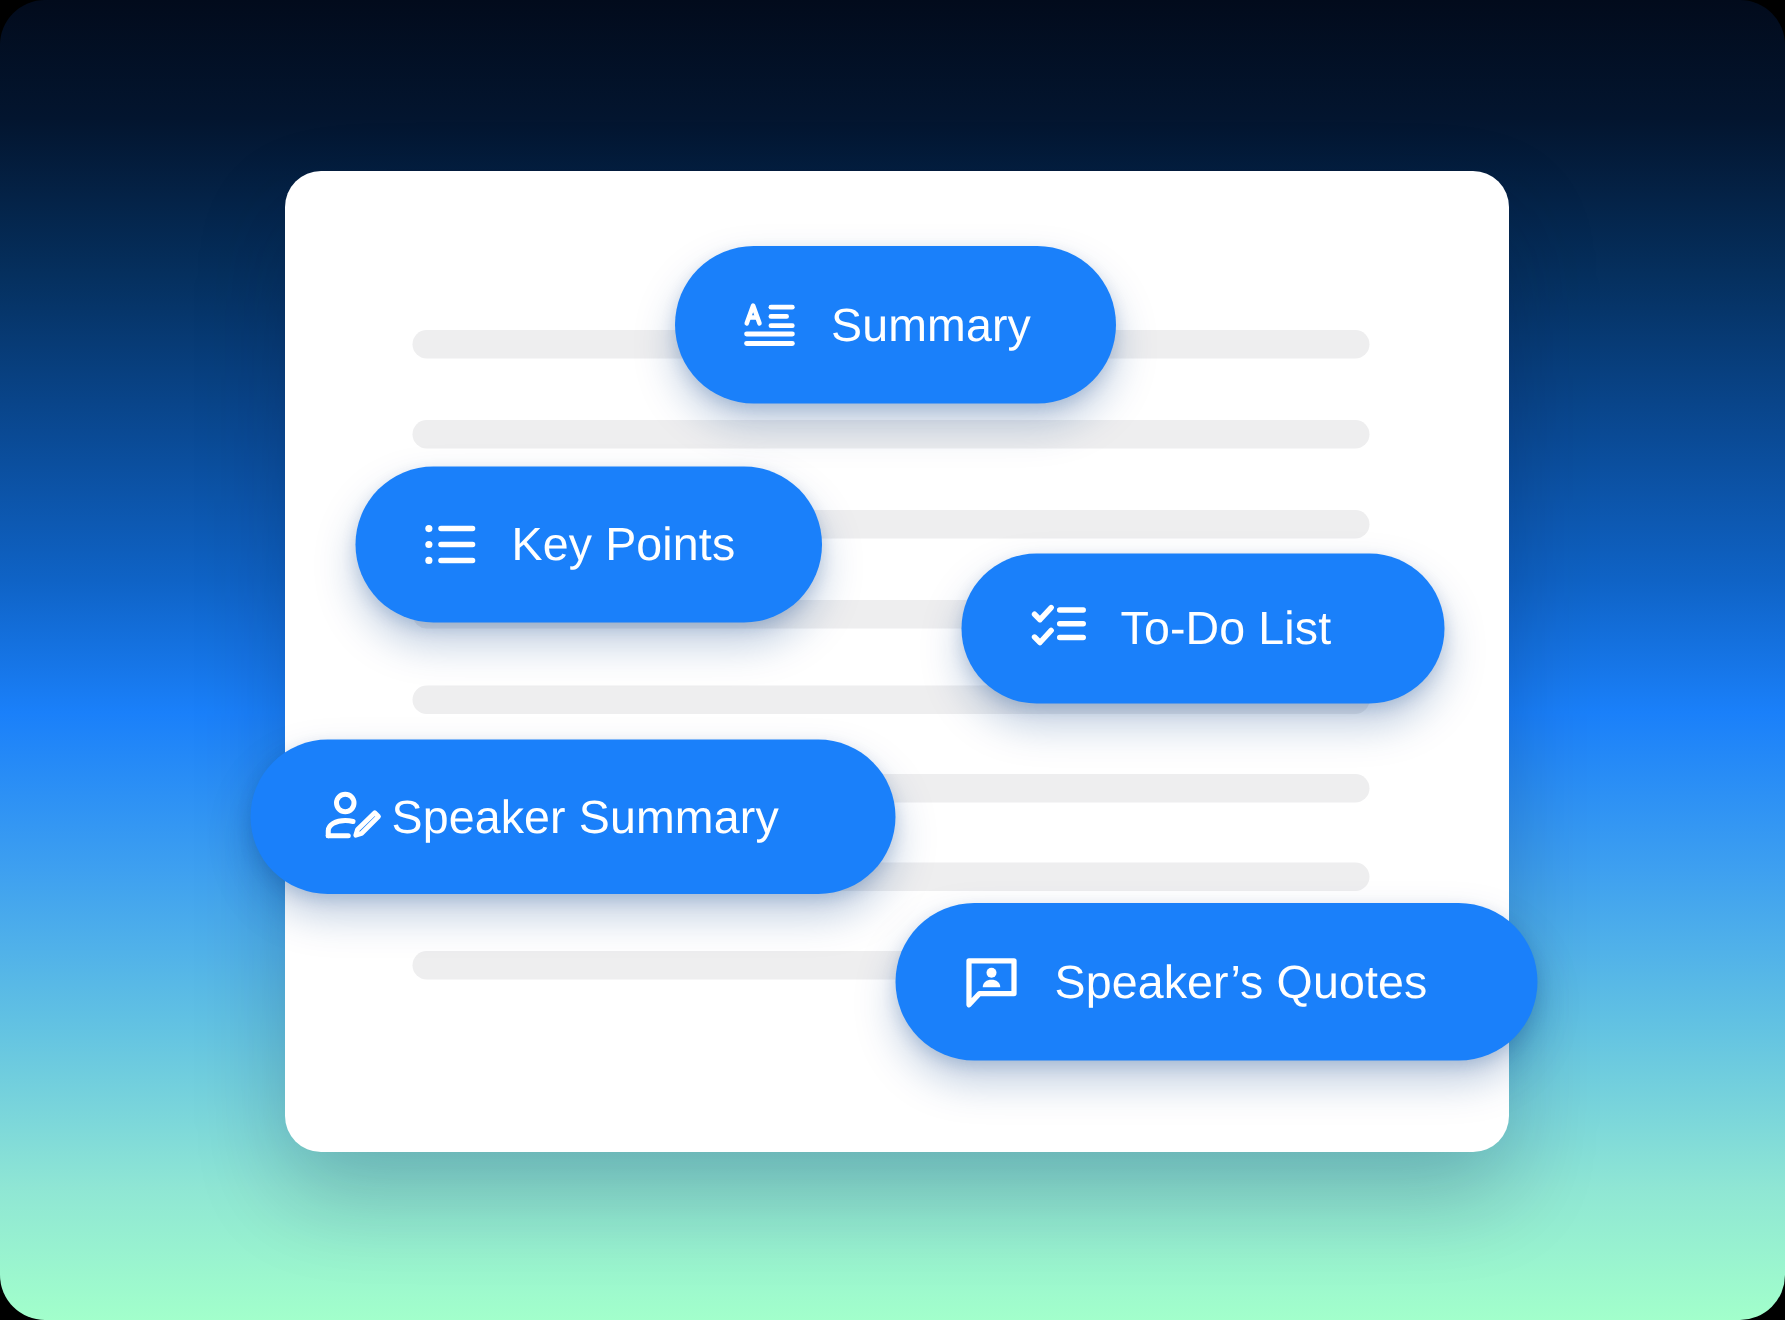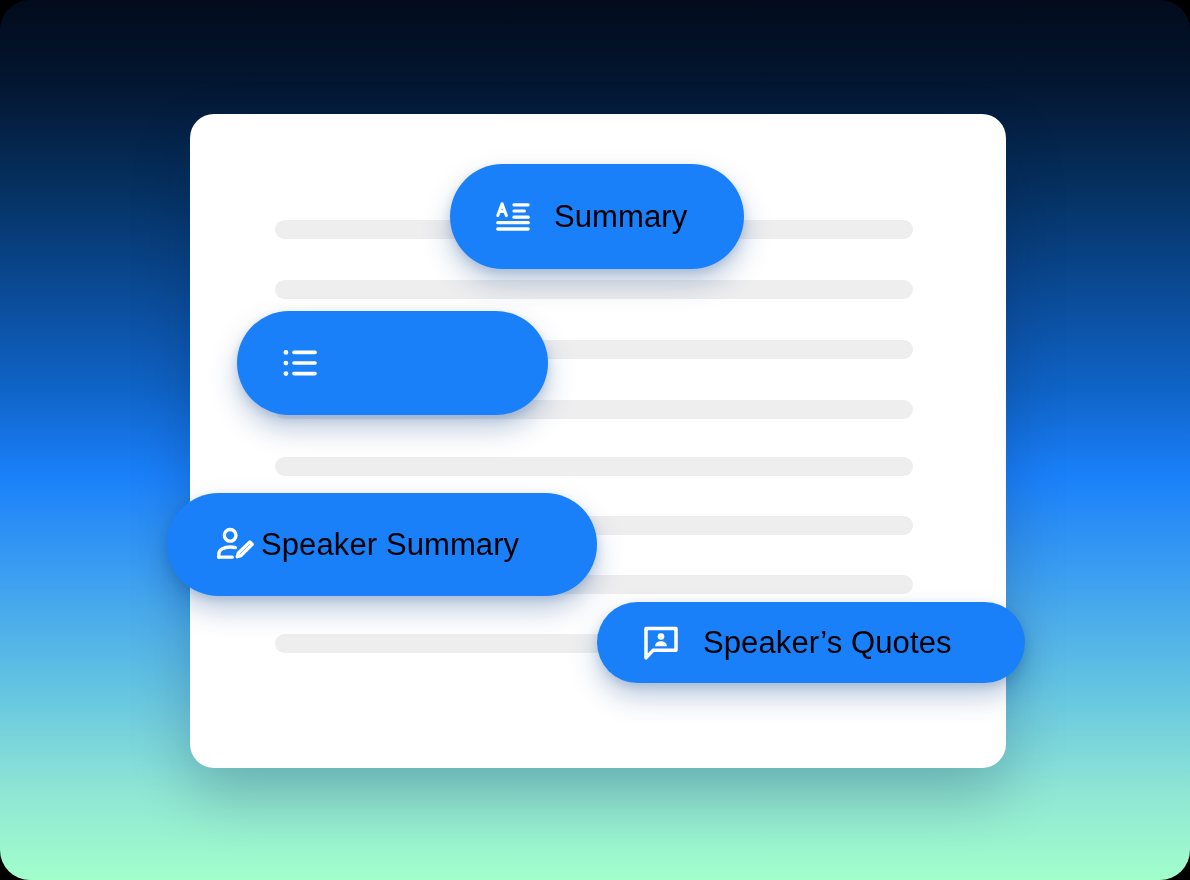--- a/index.html
+++ b/index.html
@@ -68,21 +68,21 @@
     box-sizing: border-box;
     white-space: nowrap;
   }
   .chip .chip-icon {
     display: flex;
     align-items: center;
     justify-content: center;
     flex: 0 0 auto;
   }
   .chip .chip-label {
-    color: #000000;
+    color: #ffffff;
     font-weight: 400;
     letter-spacing: 0.1px;
   }
 
   #chip-summary {
     left: 450px; top: 164px; width: 294px; height: 105px;
     padding: 0 38px 0 44px; gap: 22px;
   }
   #chip-summary .chip-label { font-size: 31px; }
 
@@ -98,21 +98,21 @@
   }
   #chip-todo .chip-label { font-size: 31px; }
 
   #chip-speaker-summary {
     left: 167px; top: 493px; width: 430px; height: 103px;
     padding: 0 40px 0 48px; gap: 6px;
   }
   #chip-speaker-summary .chip-label { font-size: 31px; }
 
   #chip-quotes {
-    left: 597px; top: 602px; width: 428px; height: 81px;
+    left: 597px; top: 602px; width: 428px; height: 105px;
     padding: 0 40px 0 44px; gap: 22px;
   }
   #chip-quotes .chip-label { font-size: 31px; }
 
   svg { display: block; }
 </style>
 </head>
 <body>
 
 <div id="stage">
@@ -148,22 +148,35 @@
     <span class="chip-icon">
       <svg width="38" height="38" viewBox="0 0 24 24" fill="none">
         <circle cx="3.1" cy="5.3" r="1.5" fill="#fff"></circle>
         <circle cx="3.1" cy="12" r="1.5" fill="#fff"></circle>
         <circle cx="3.1" cy="18.7" r="1.5" fill="#fff"></circle>
         <path d="M8.2 5.3 H21.5" stroke="#fff" stroke-width="2.3" stroke-linecap="round"></path>
         <path d="M8.2 12 H21.5" stroke="#fff" stroke-width="2.3" stroke-linecap="round"></path>
         <path d="M8.2 18.7 H21.5" stroke="#fff" stroke-width="2.3" stroke-linecap="round"></path>
       </svg>
     </span>
+    <span class="chip-label">Key Points</span>
   </div>
 
+  <div class="chip" id="chip-todo">
+    <span class="chip-icon">
+      <svg width="38" height="38" viewBox="0 0 24 24" fill="none">
+        <path d="M1.7 6.0 L4.0 8.3 L8.7 3.2" stroke="#fff" stroke-width="2.3" stroke-linecap="round" stroke-linejoin="round"></path>
+        <path d="M1.7 15.6 L4.0 17.9 L8.7 12.8" stroke="#fff" stroke-width="2.3" stroke-linecap="round" stroke-linejoin="round"></path>
+        <path d="M12.3 4.2 H22.2" stroke="#fff" stroke-width="2.3" stroke-linecap="round"></path>
+        <path d="M12.3 10.0 H22.2" stroke="#fff" stroke-width="2.3" stroke-linecap="round"></path>
+        <path d="M12.3 15.8 H22.2" stroke="#fff" stroke-width="2.3" stroke-linecap="round"></path>
+      </svg>
+    </span>
+    <span class="chip-label">To-Do List</span>
+  </div>
 
   <div class="chip" id="chip-speaker-summary">
     <span class="chip-icon">
       <svg width="40" height="40" viewBox="0 0 24 24" fill="none">
         <circle cx="9.1" cy="6.2" r="3.5" stroke="#fff" stroke-width="2"></circle>
         <path d="M2.3 19.3 V17.3 C2.3 14.9 5.3 13.2 9.1 13.2 C10.2 13.2 11.3 13.35 12.2 13.6" stroke="#fff" stroke-width="2" stroke-linecap="round" stroke-linejoin="round"></path>
         <path d="M2.3 19.3 H10.3" stroke="#fff" stroke-width="2" stroke-linecap="round"></path>
         <path d="M20.9 10.1 L22.4 11.6 L15.6 18.4 L13.3 19.1 L14.0 16.8 Z" stroke="#fff" stroke-width="1.9" stroke-linejoin="round"></path>
       </svg>
     </span>

